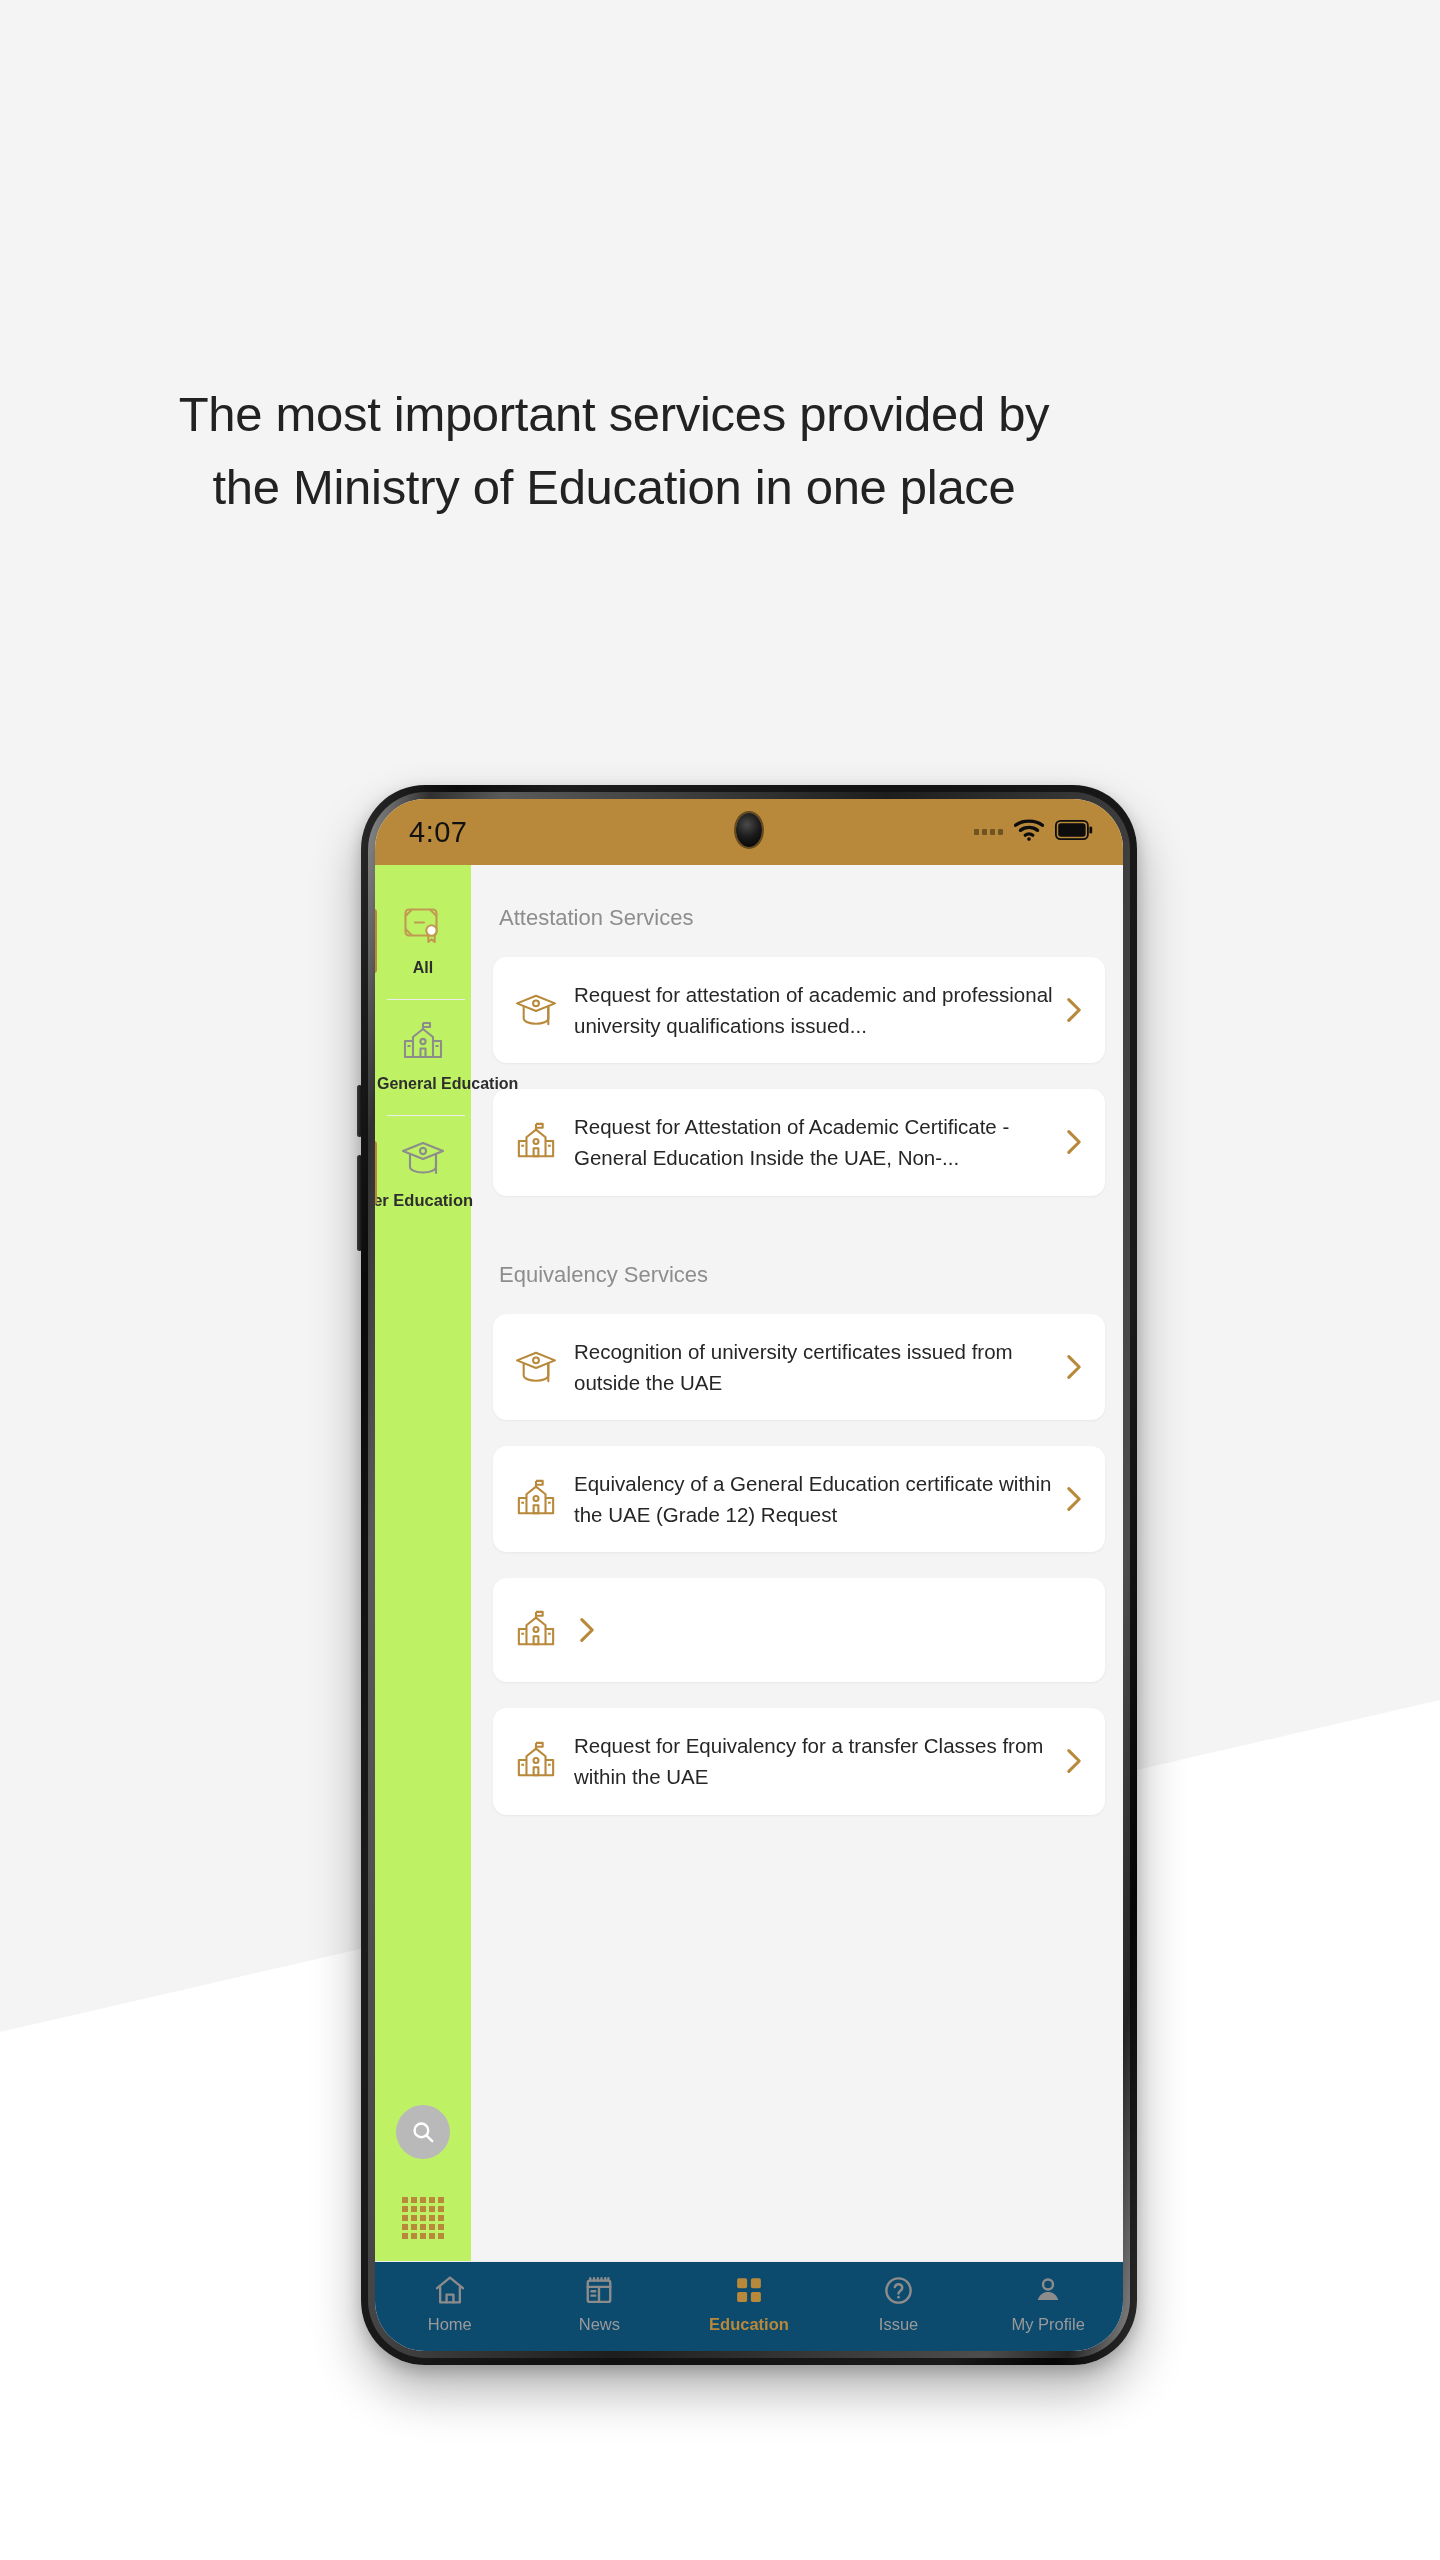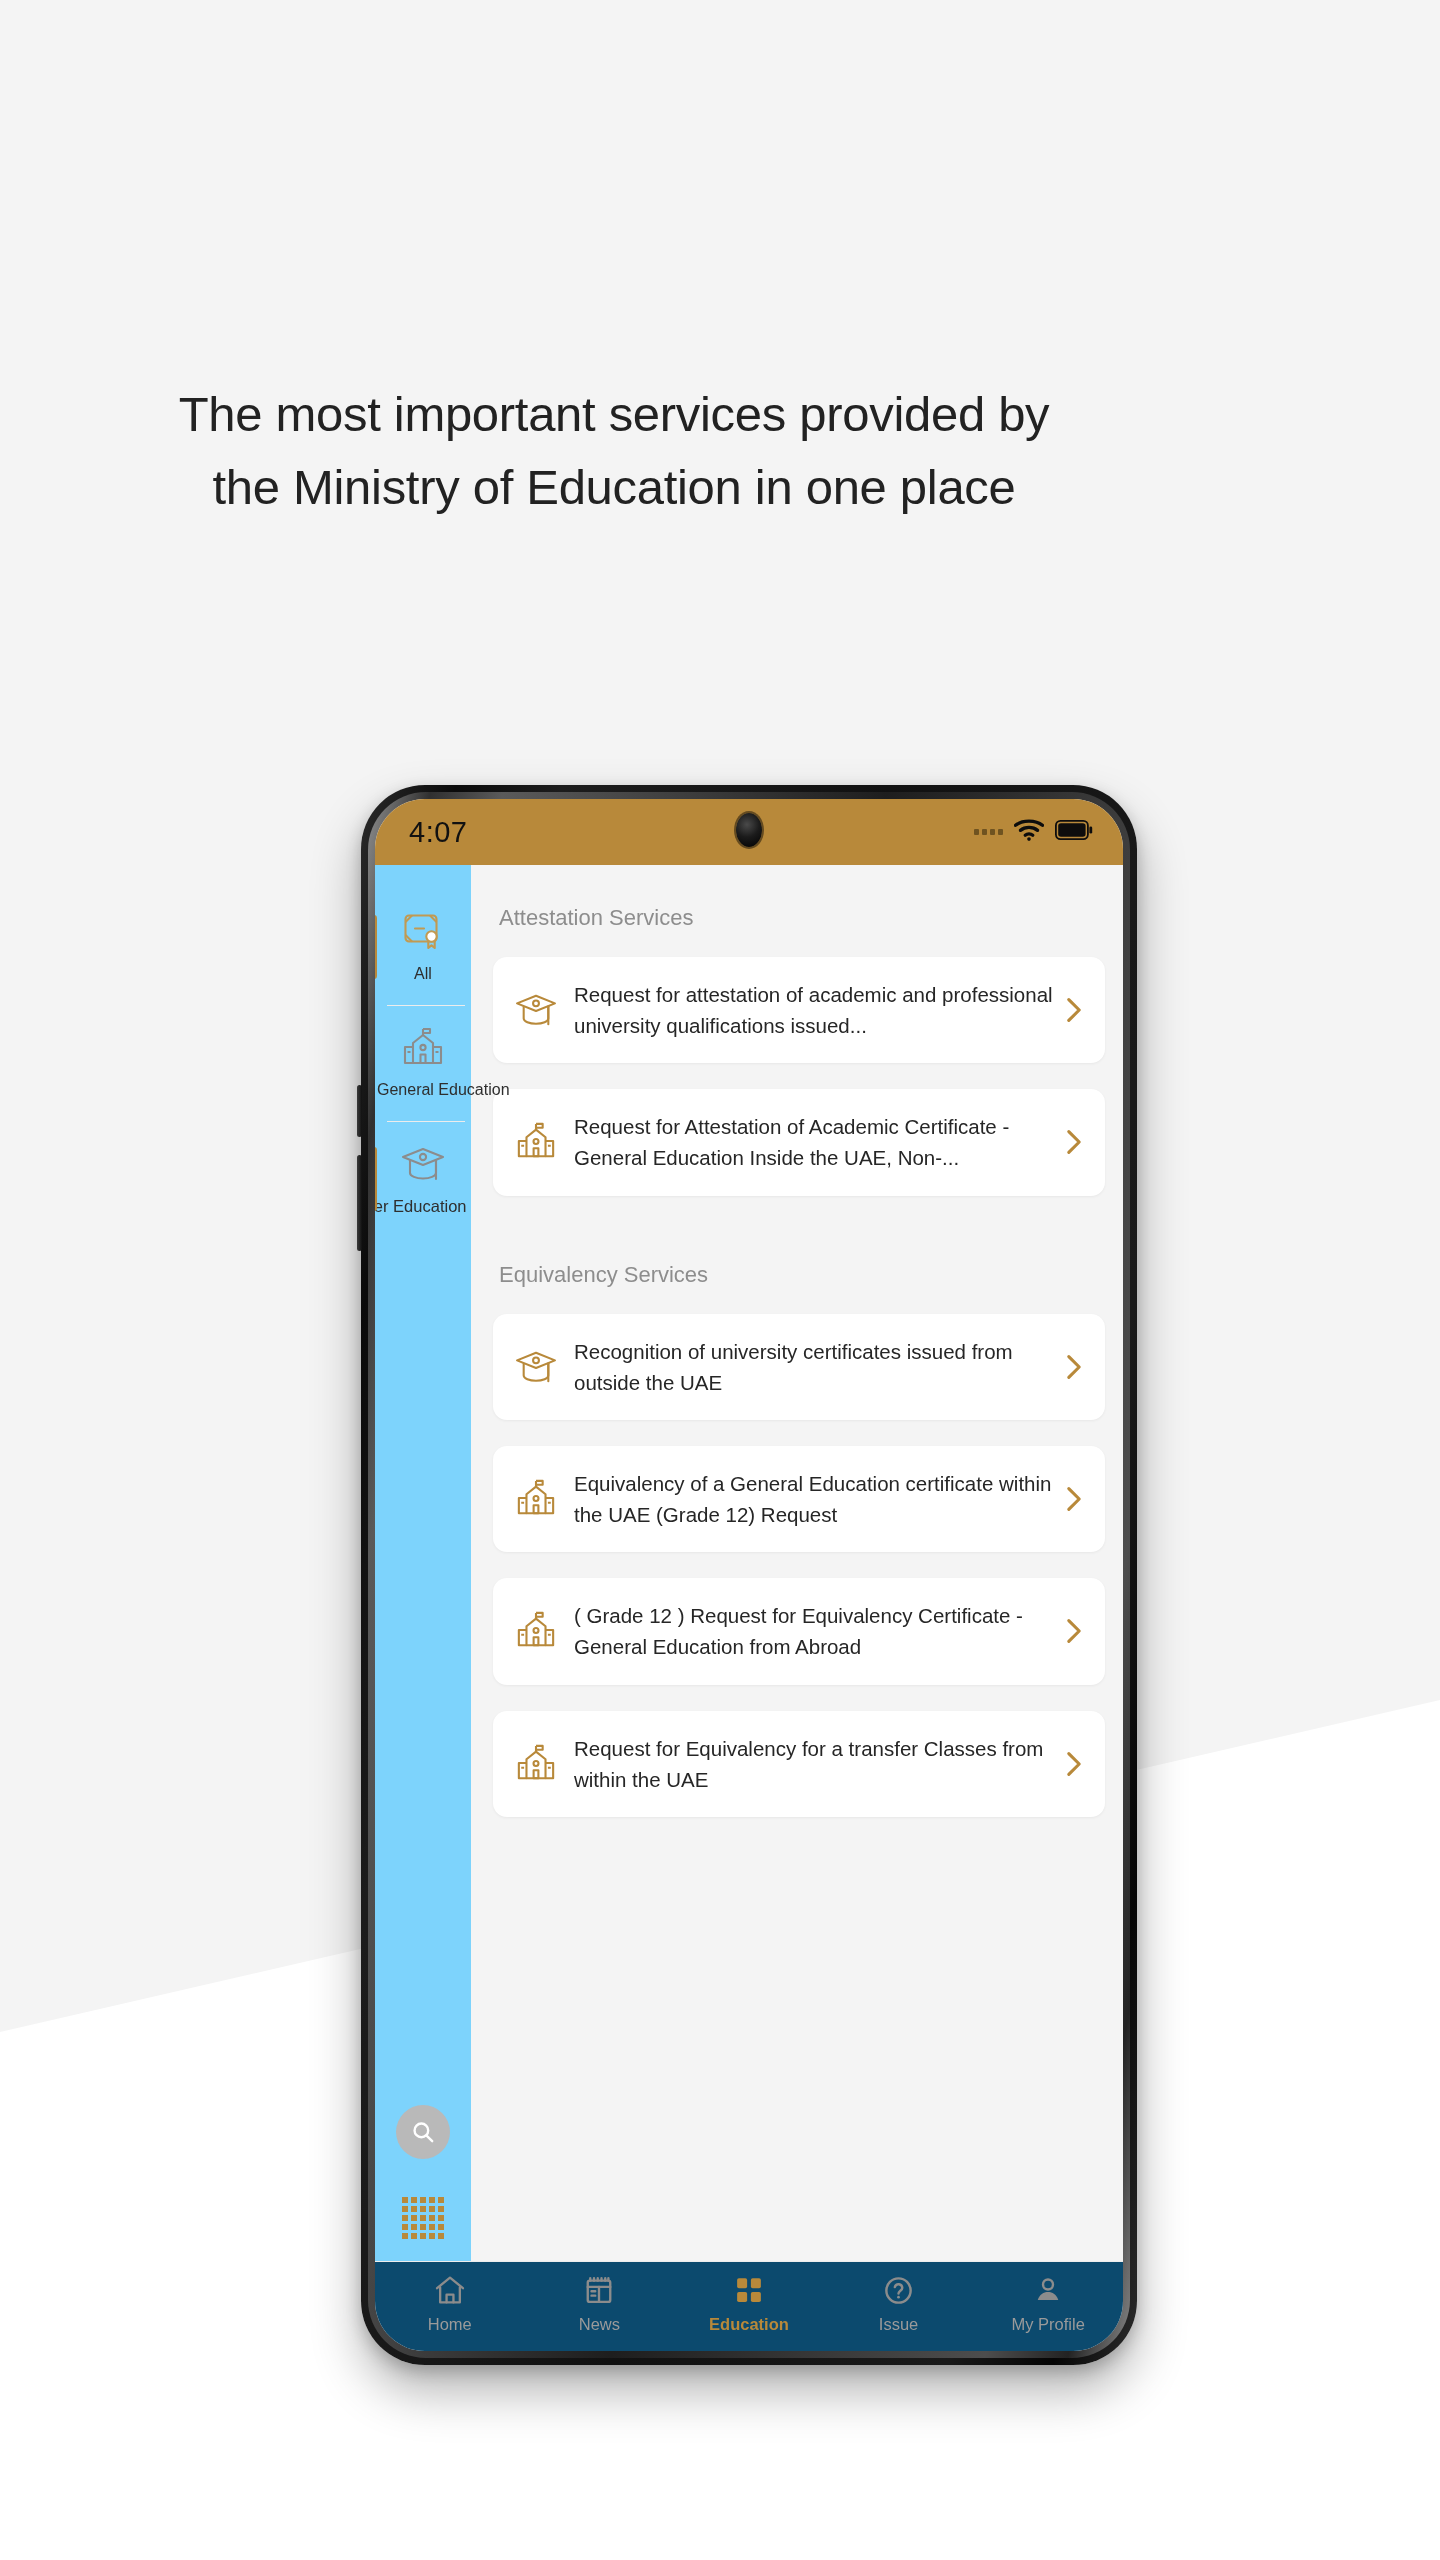--- a/index.html
+++ b/index.html
@@ -121,26 +121,27 @@
   
   .app-body {
     display: flex;
     height: calc(100% - 66px - 90px);
     background: #f4f4f4;
   }
 
   
   .rail {
     width: 96px;
-    background: #7dd3fc;
+    background: #bef264;
     flex: 0 0 96px;
     position: relative;
     display: flex;
     flex-direction: column;
-    padding-top: 24px;
+    padding-top: 18px;
+    font-weight: bold;
   }
   .rail-item {
     position: relative;
     padding: 20px 2px 20px;
     text-align: center;
     cursor: pointer;
   }
   .rail-item + .rail-item::before {
     content: "";
     position: absolute;
@@ -471,21 +472,20 @@
             <div class="card-ico">
               <svg width="44" height="40" viewBox="0 0 44 42" fill="none" stroke="#b8893a" stroke-width="2.2" stroke-linejoin="round">
                 <path d="M22 2 v6 M22 2 h7 v4 h-7"></path>
                 <path d="M22 8 L12 16 v20 h20 V16 Z"></path>
                 <circle cx="22" cy="20.5" r="2.6"></circle>
                 <rect x="19.5" y="27.5" width="5" height="8.5"></rect>
                 <path d="M12 20 H4 v16 h8 M32 20 h8 v16 h-8"></path>
                 <path d="M6.5 25 h3 M34.5 25 h3"></path>
               </svg>
             </div>
-            <div class="card-text">( Grade 12 ) Request for Equivalency Certificate - General Education from Abroad</div>
             <div class="card-chev">
               <svg width="16" height="26" viewBox="0 0 12 20" fill="none" stroke="#b8893a" stroke-width="2.4" stroke-linecap="round" stroke-linejoin="round">
                   <path d="M2 2 L10 10 L2 18"></path>
                 </svg>
             </div>
           </div>
 
           <div class="card">
             <div class="card-ico">
               <svg width="44" height="40" viewBox="0 0 44 42" fill="none" stroke="#b8893a" stroke-width="2.2" stroke-linejoin="round">

